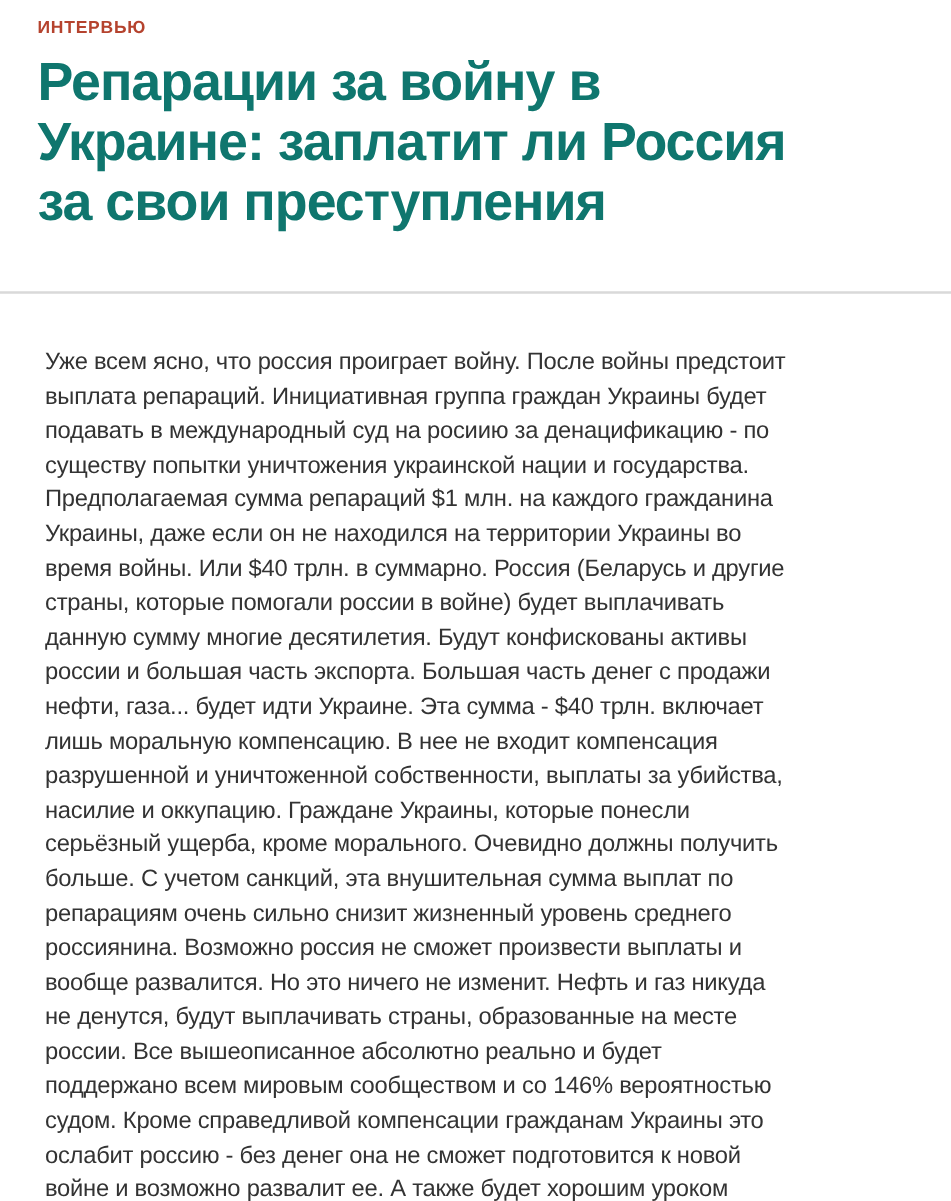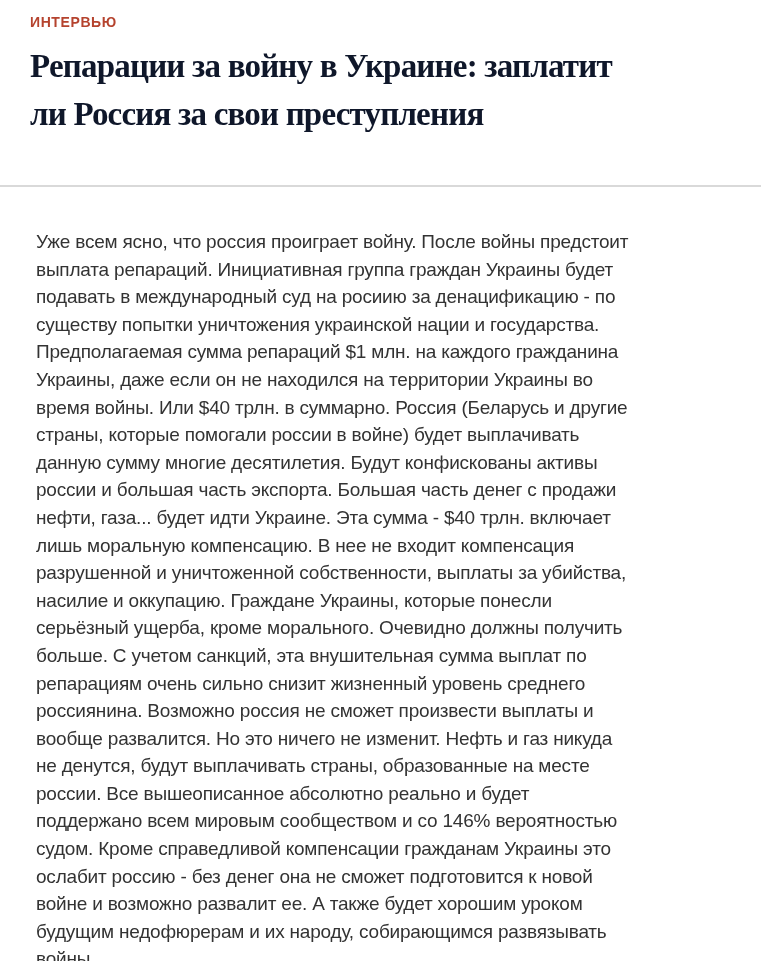--- a/index.html
+++ b/index.html
@@ -26,26 +26,25 @@
     font-size: 14px;
     font-weight: 700;
     letter-spacing: 0.6px;
     text-transform: uppercase;
     line-height: 16px;
     cursor: pointer;
   }
   .article-title {
     margin: 11px 0 0 0;
     max-width: 700px;
-    color: #0f172a;
-    font-size: 33px;
+    color: #0f766e;
+    font-size: 43px;
     line-height: 48px;
     font-weight: 700;
     letter-spacing: -0.8px;
-    font-family: Liberation Serif, serif;
   }
   .publish-date {
     margin-top: 27px;
     color: #333333;
     font-size: 15px;
     line-height: 18px;
     font-weight: 400;
   }
   .divider {
     border: none;

